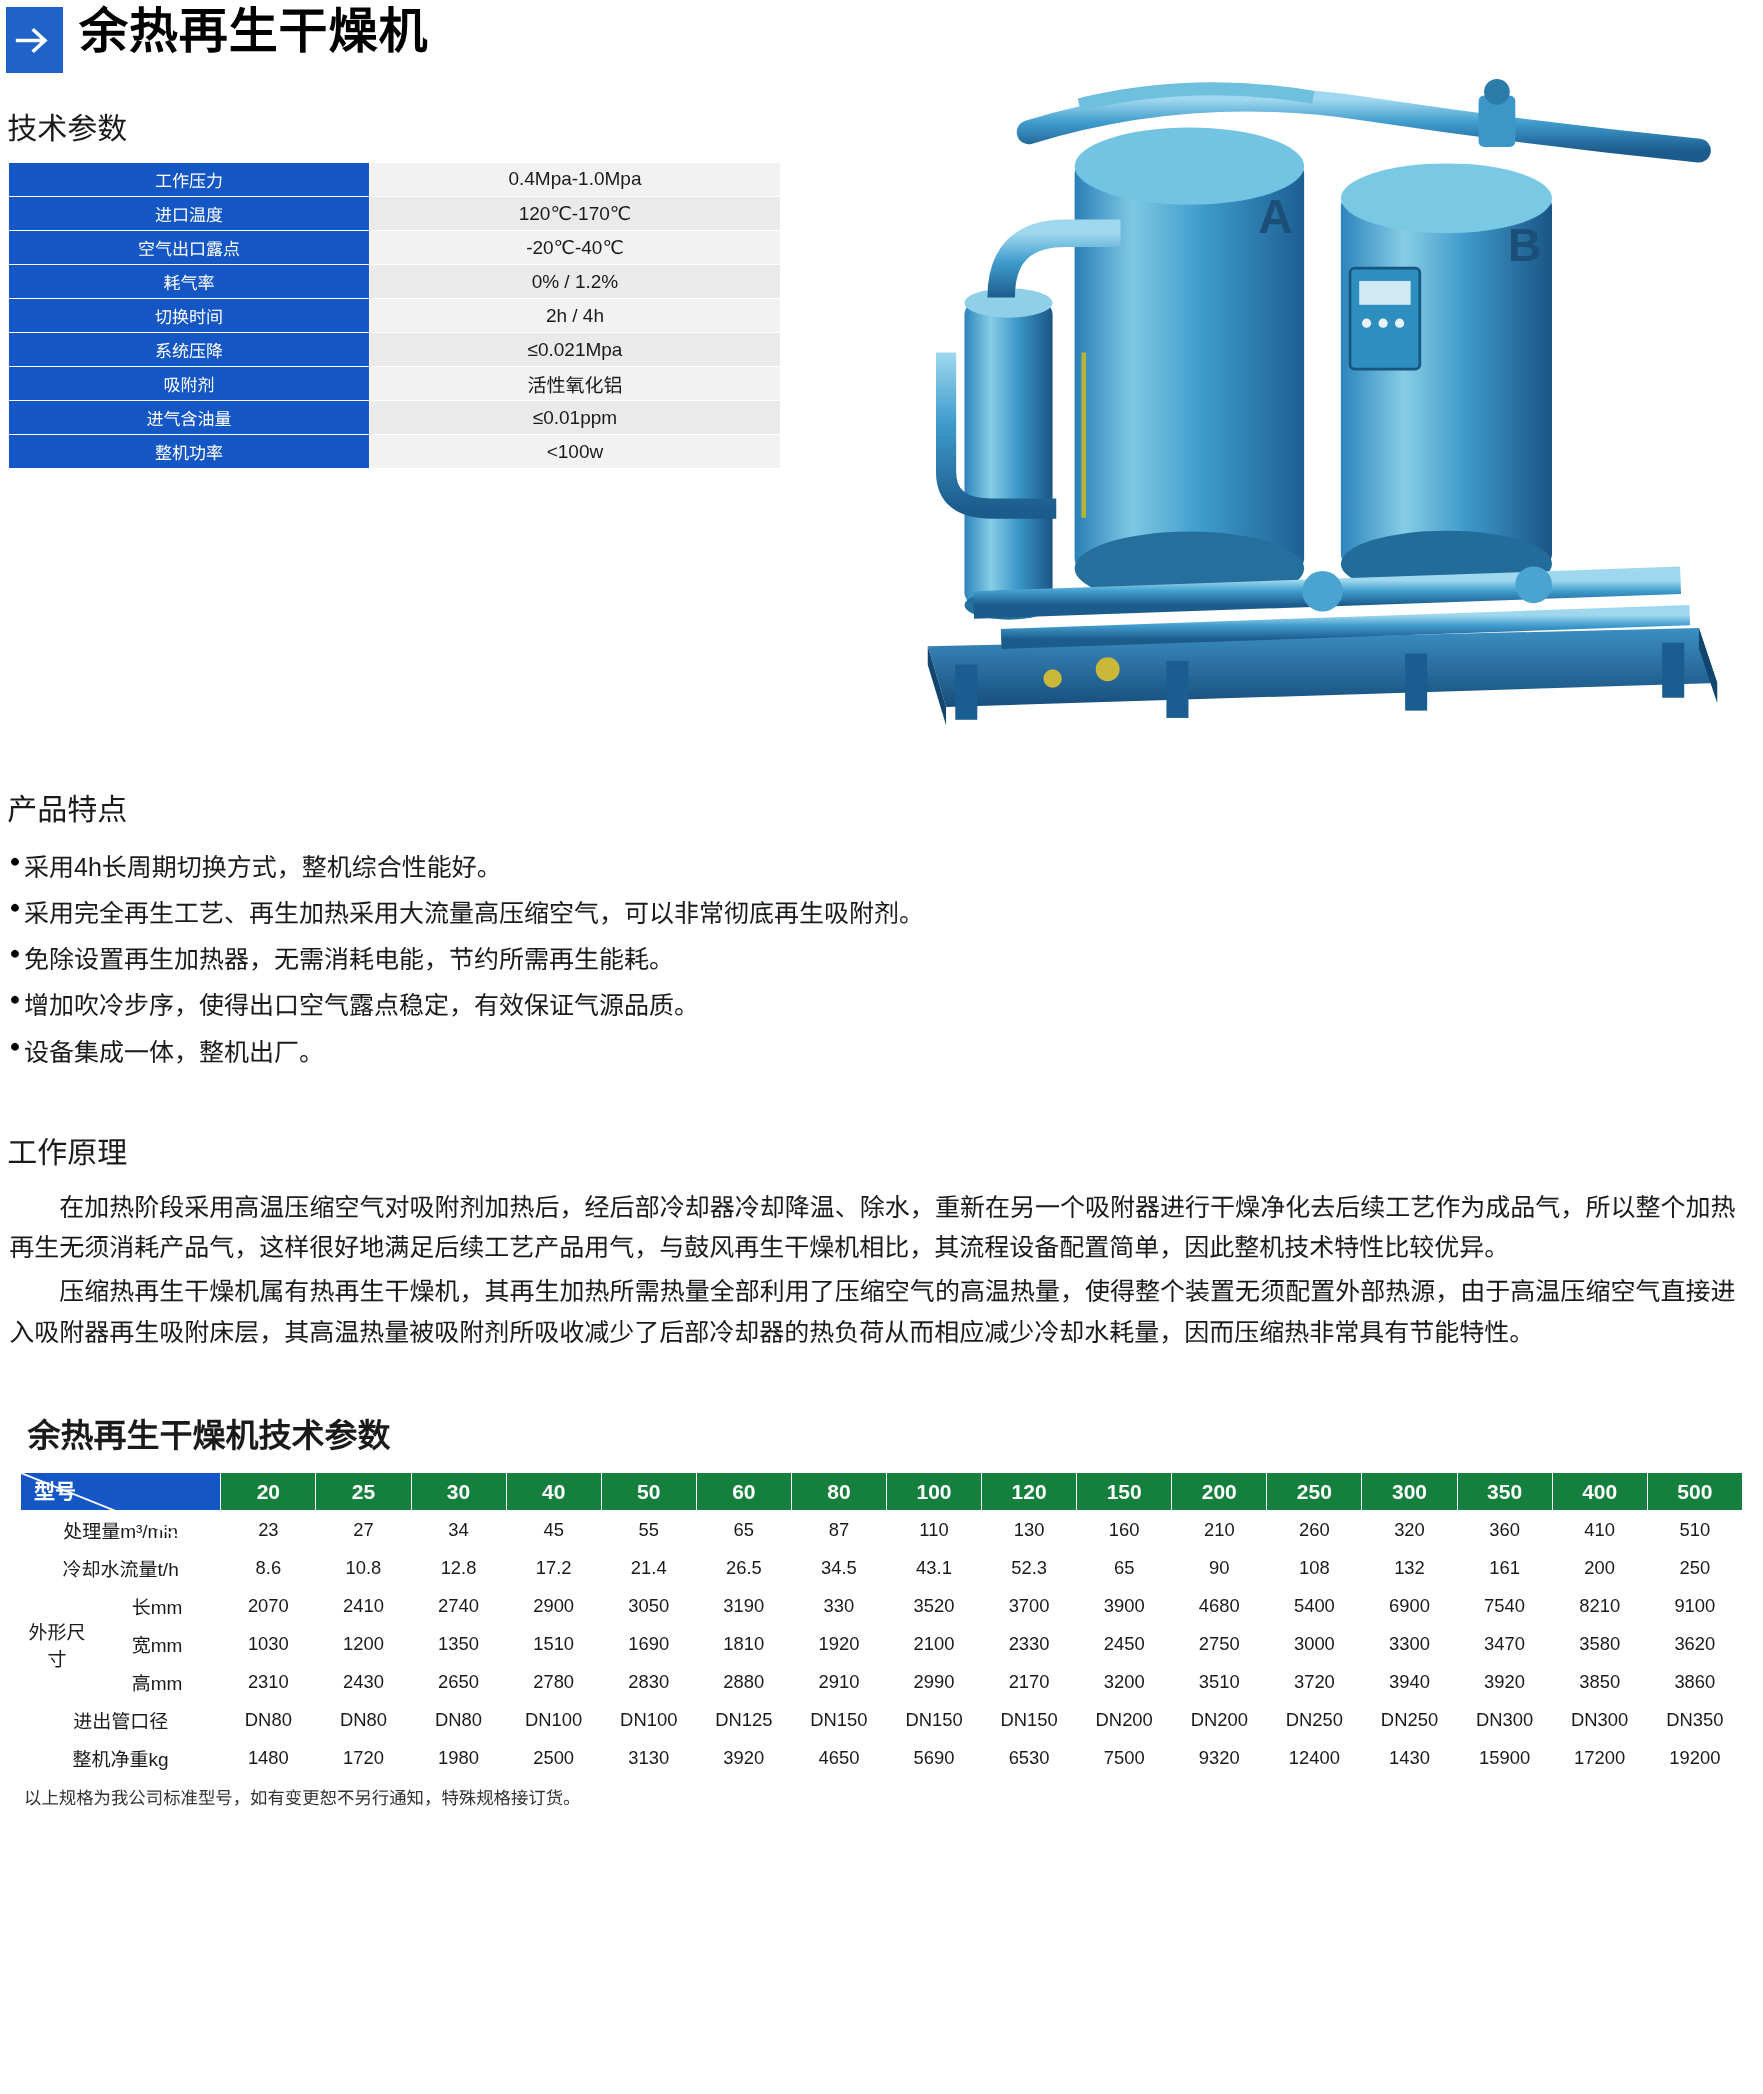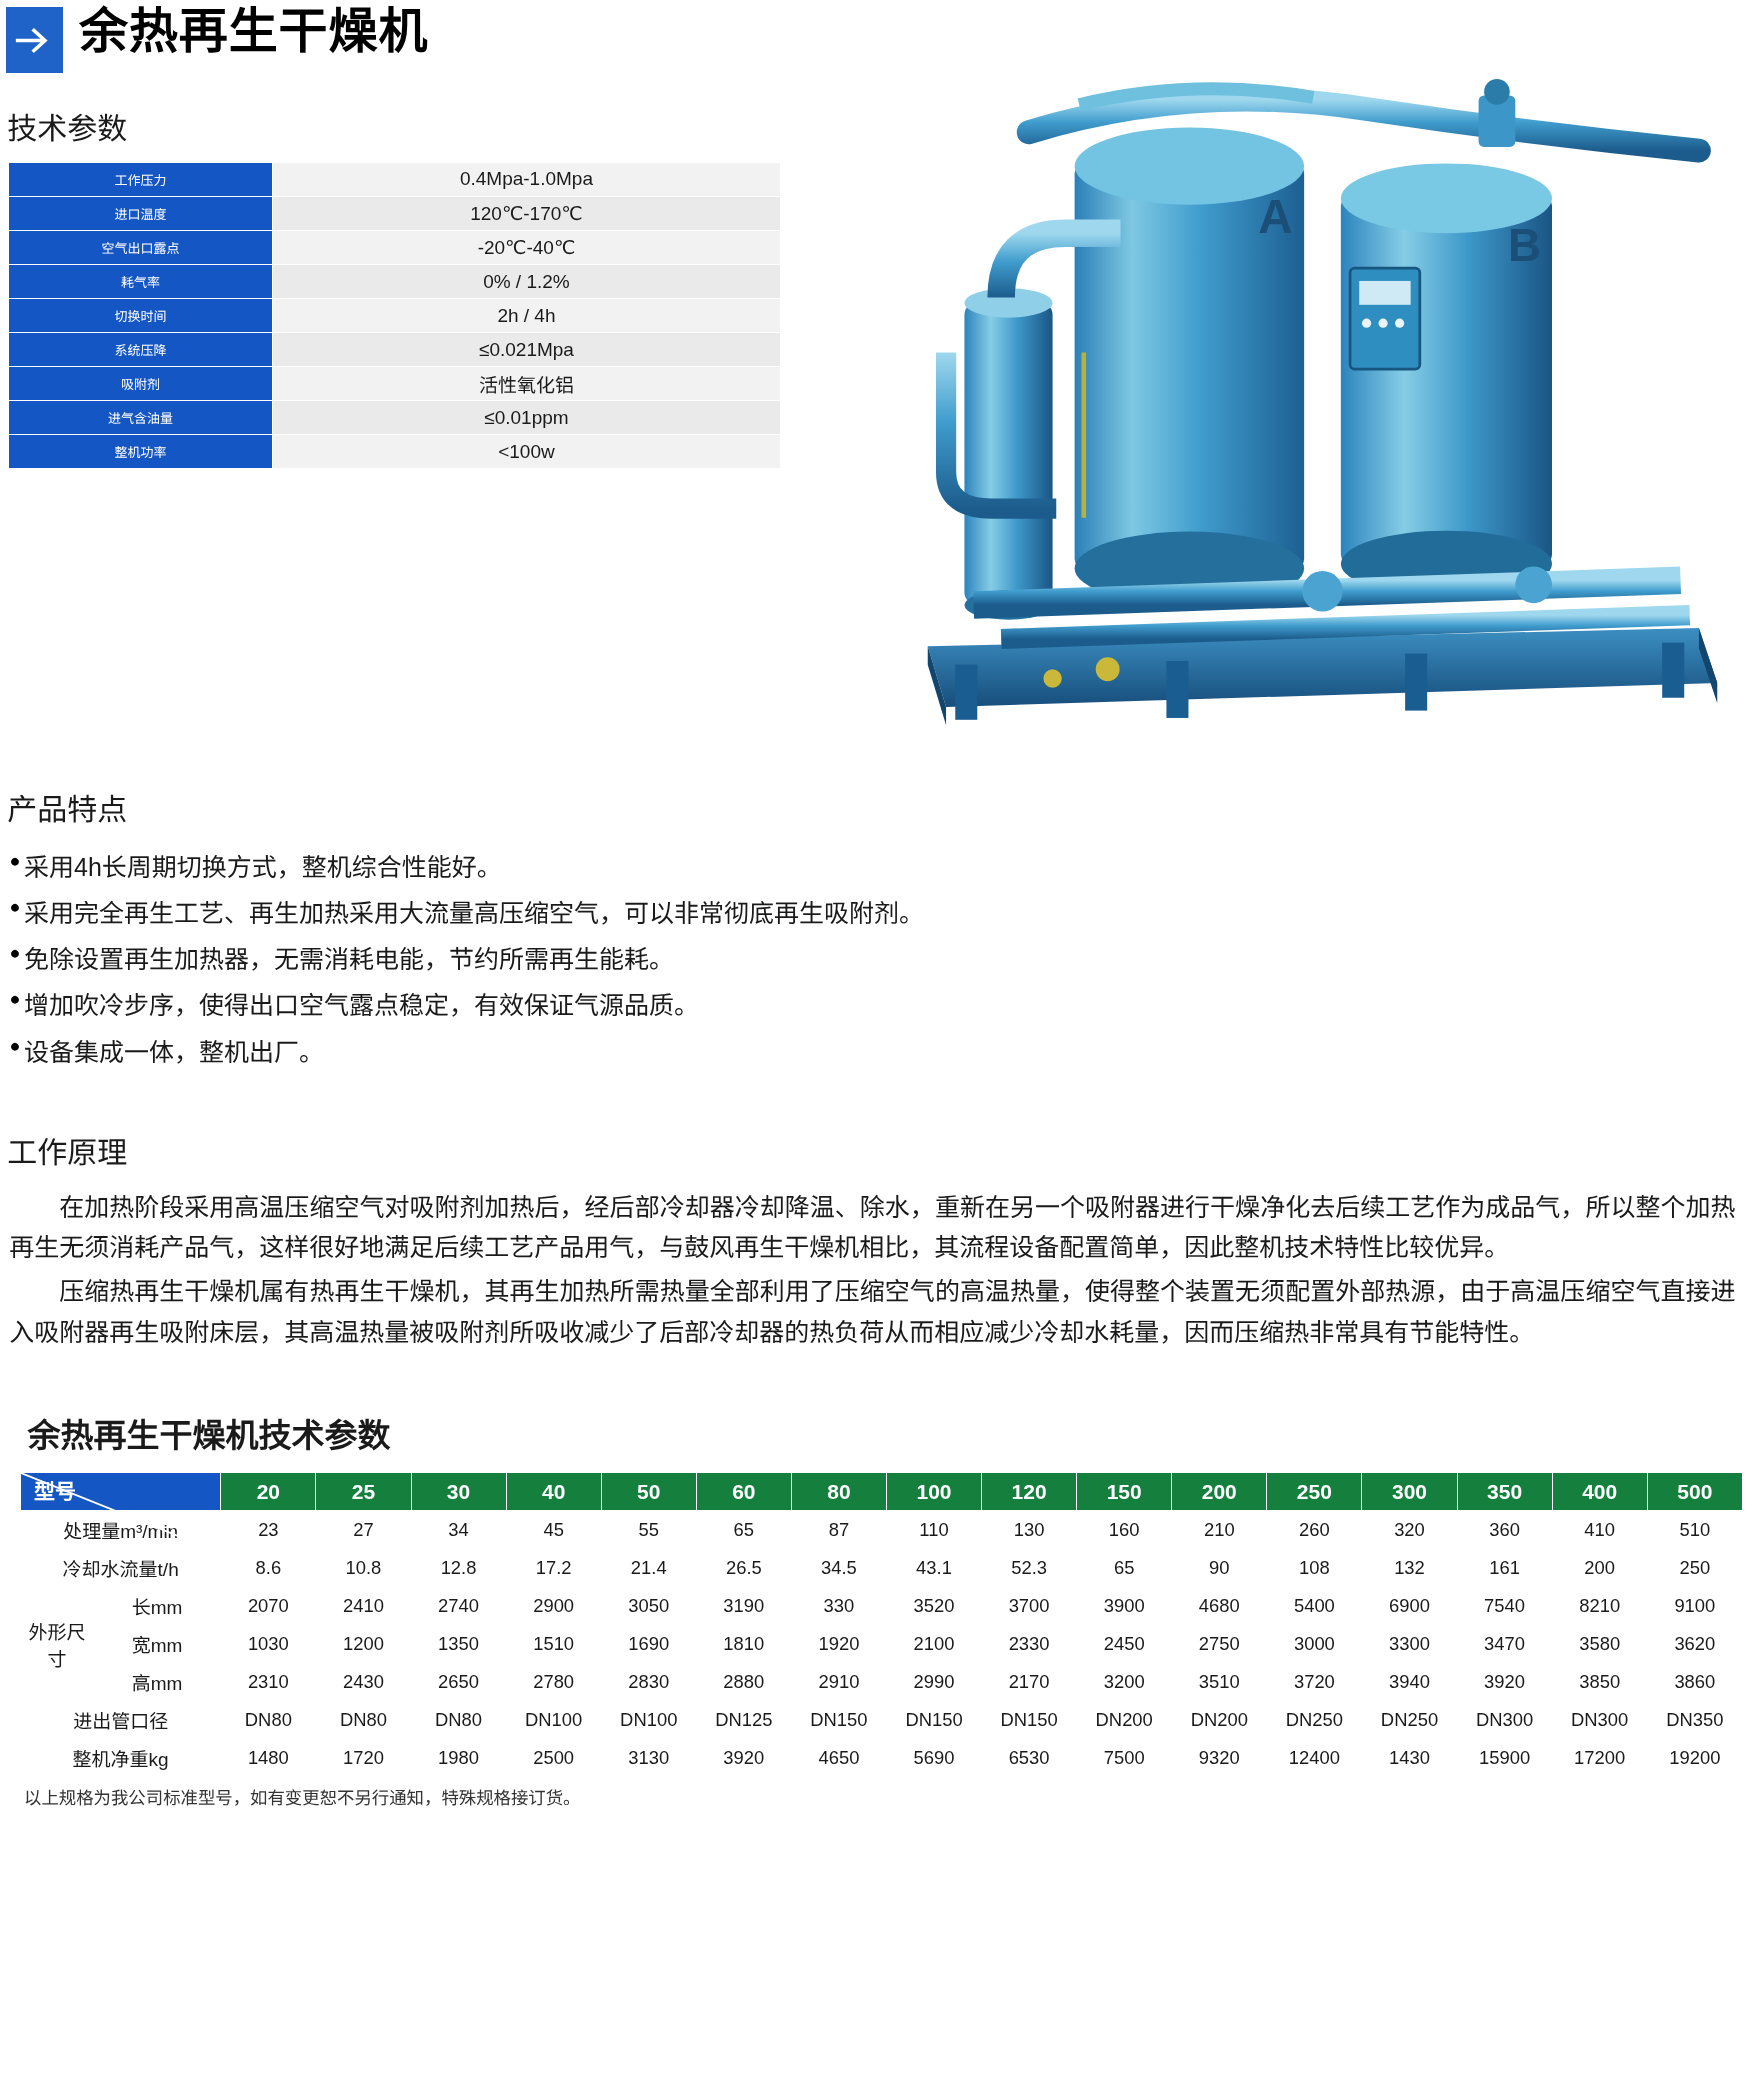--- a/index.html
+++ b/index.html
@@ -68,25 +68,25 @@
   table.spec {
     border-collapse: collapse;
     width: 771px;
     font-size: 19px;
   }
   table.spec td {
     height: 34px;
     border-bottom: 0.9px solid #ffffff;
   }
   table.spec td.k {
-    width: 263px;
+    width: 360px;
     background: #1456c4;
     color: #ffffff;
     text-align: center;
-    font-size: 13px;
+    font-size: 17px;
     border-right: 1.8px solid #fff;
   }
   table.spec tr:nth-child(even) td.k { background: #1456c4; }
   table.spec td.v {
     background: #f2f2f2;
     text-align: center;
     color: #1a1a1a;
     font-size: 19px;
     border-bottom: 0.9px solid #ffffff;
   }

